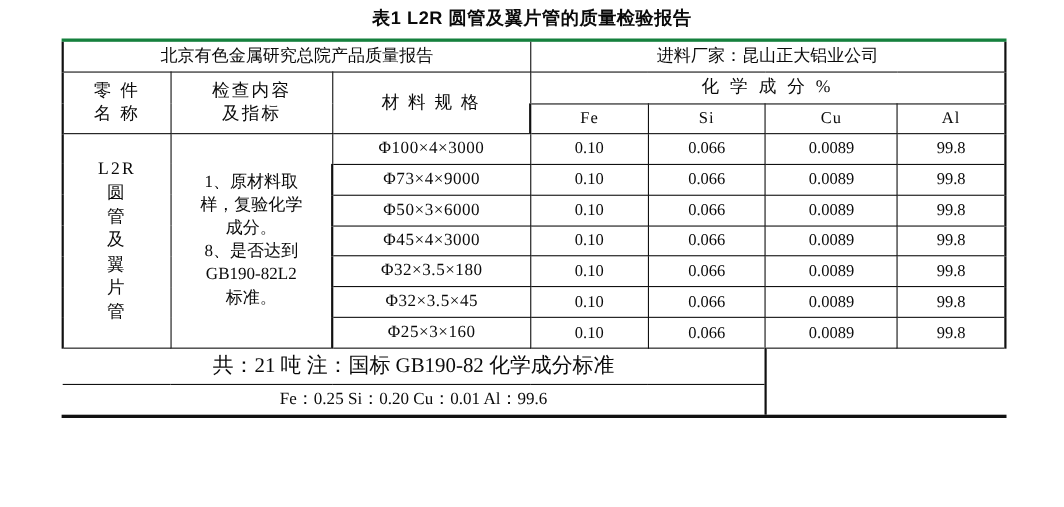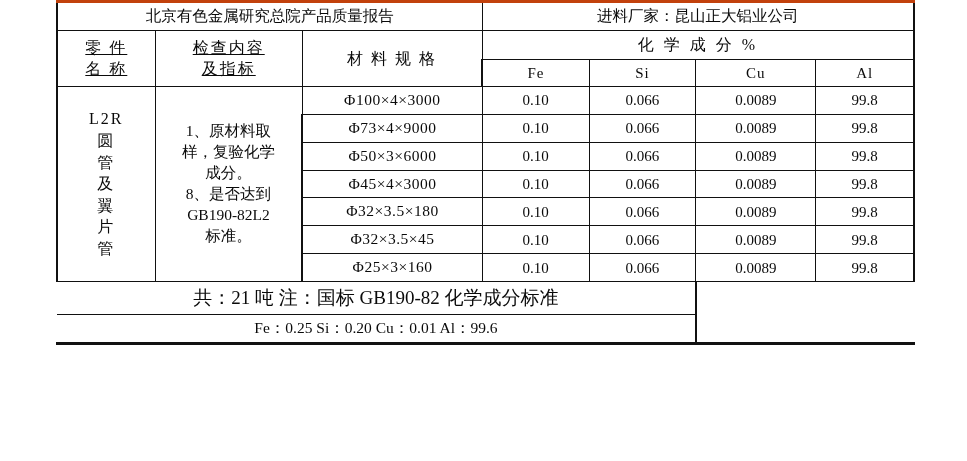--- a/index.html
+++ b/index.html
@@ -27,21 +27,21 @@
     font-family: "Liberation Sans", "DejaVu Sans", sans-serif;
     font-weight: bold;
     font-size: 16.5px;
     letter-spacing: 0.5px;
     padding-top: 6px;
     padding-bottom: 7px;
     color: #0a0a0a;
   }
   .table-wrap {
     margin: 0 52px 0 56px;
-    border-top: 3px solid #c2410c;
+    border-top: 3px solid #15803d;
     border-bottom: 3px solid #111;
   }
   table.report {
     border-collapse: collapse;
     width: 100%;
     table-layout: fixed;
     font-size: 15px;
   }
   table.report td {
     border: 1px solid #111;
@@ -66,21 +66,21 @@
     line-height: 1.55;
     letter-spacing: 2px;
     padding: 6px 2px;
   }
   .vert-label .line { display: block; }
   .col-head {
     font-size: 16px;
     letter-spacing: 2px;
     line-height: 1.5;
   }
-  .col-head .line { display: block; text-decoration: underline; }
+  .col-head .line { display: block; }
   .content-cell {
     text-align: left;
     font-size: 15.5px;
     line-height: 1.85;
     padding: 6px 8px 6px 10px;
     vertical-align: top;
   }
   .content-cell .line { display: block; }
   .chem-head {
     font-size: 16px;
@@ -108,20 +108,21 @@
     font-size: 15.5px;
     padding: 4px 6px 7px 80px;
     line-height: 1.3;
   }
 </style>
 </head>
 <body>
 
 <div class="page">
 
+  <div class="doc-title">表1  L2R 圆管及翼片管的质量检验报告</div>
 
   <div class="table-wrap">
     <table class="report">
       <colgroup>
         <col style="width:90px">
         <col style="width:135px">
         <col style="width:165px">
         <col style="width:98px">
         <col style="width:98px">
         <col style="width:110px">

